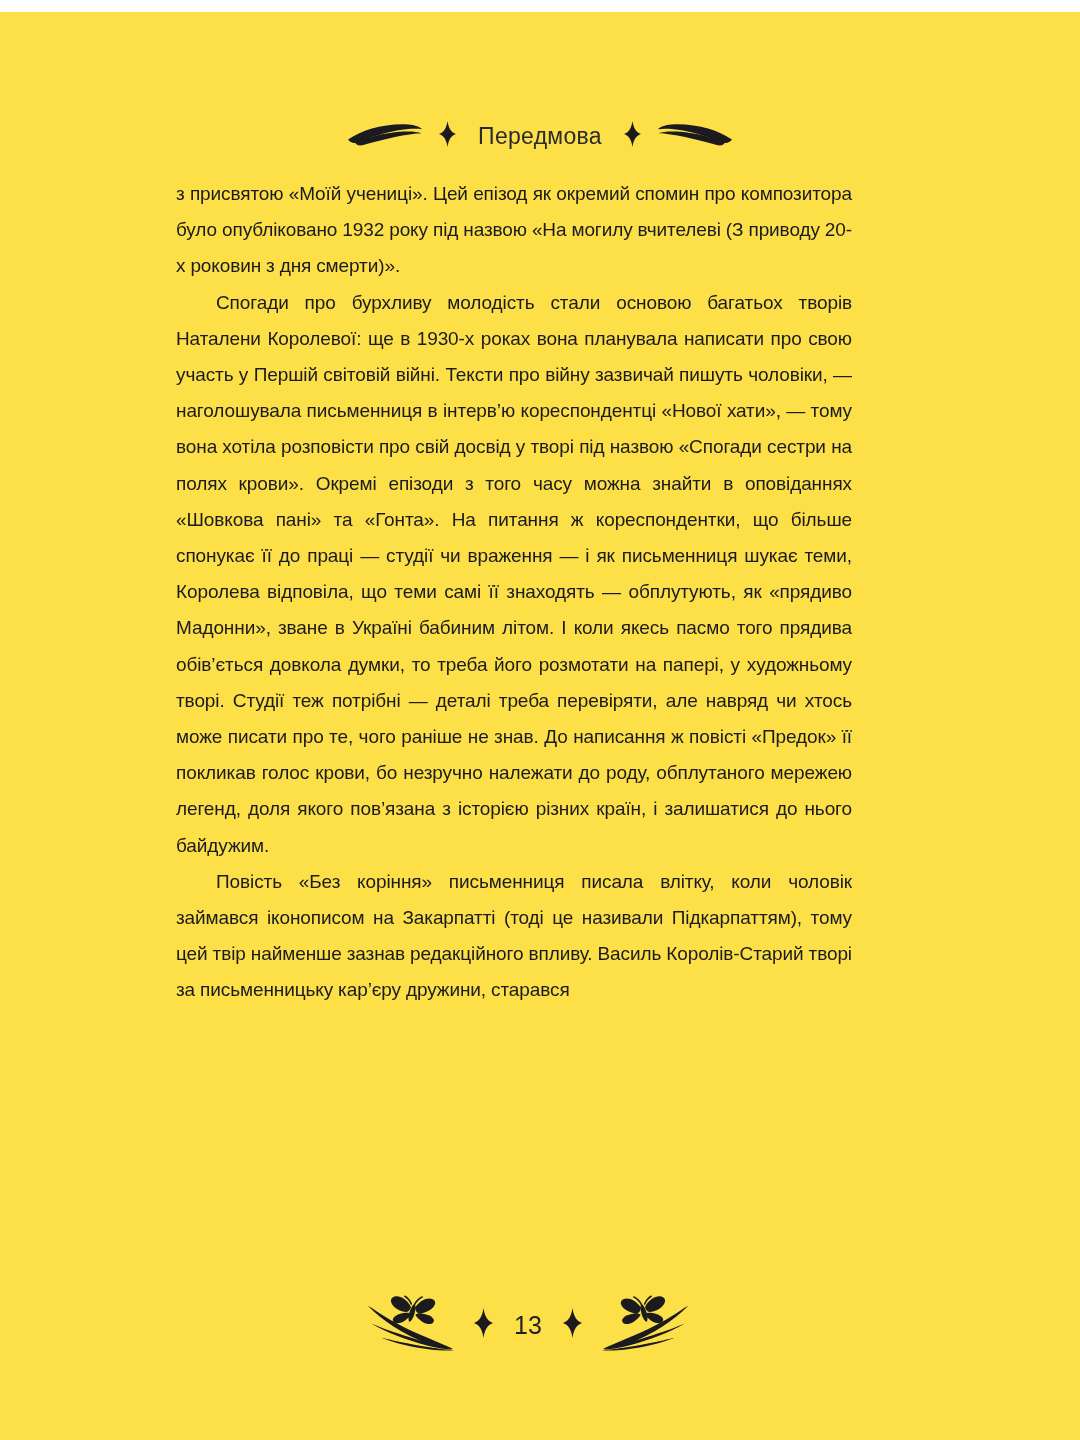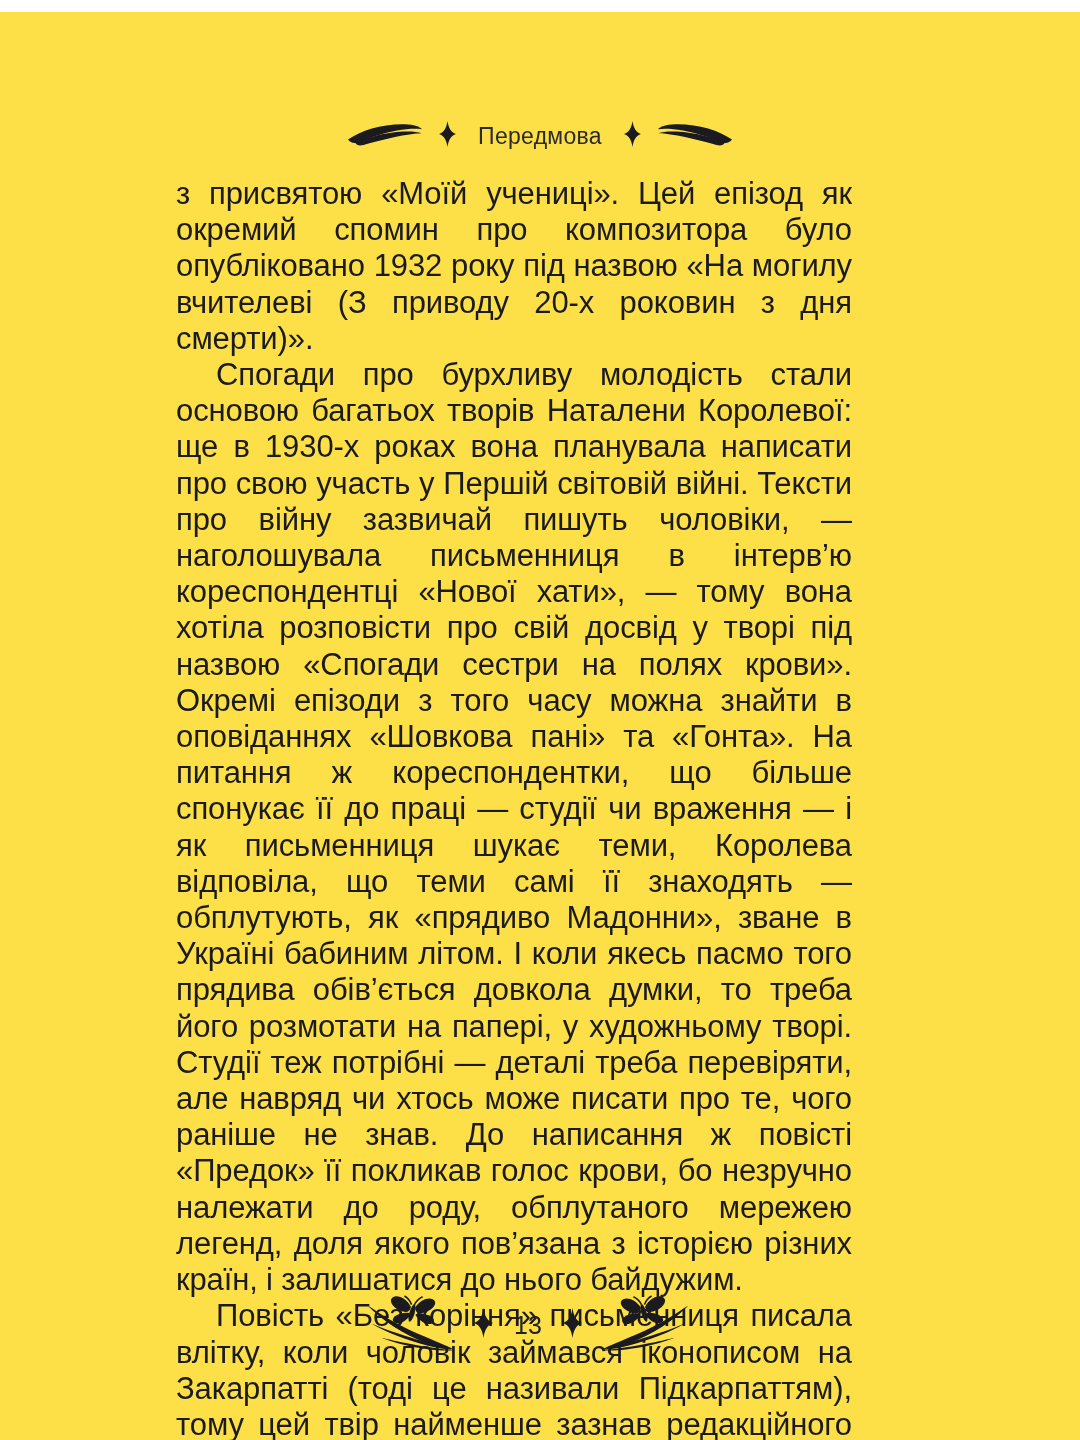--- a/index.html
+++ b/index.html
@@ -47,21 +47,21 @@
 
   
   .textblock {
     position: absolute;
     left: 176px;
     top: 164px;
     width: 676px;
   }
   .textblock p {
     margin: 0;
-    font-size: 31px;
+    font-size: 19px;
     line-height: 36.2px;
     text-align: justify;
     text-justify: inter-word;
     letter-spacing: -0.1px;
     word-spacing: -0.2px;
     hyphens: manual;
   }
   .textblock p.indent {
     text-indent: 40px;
   }

